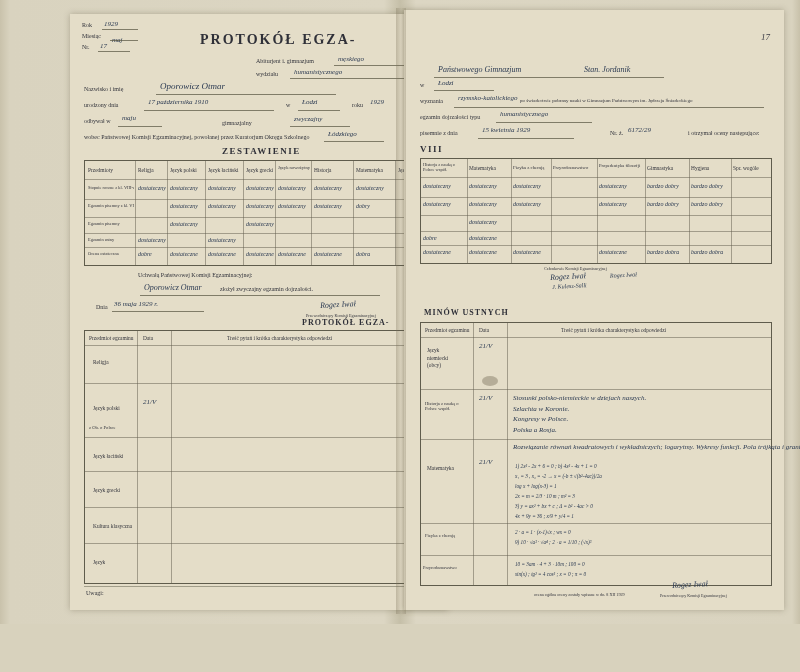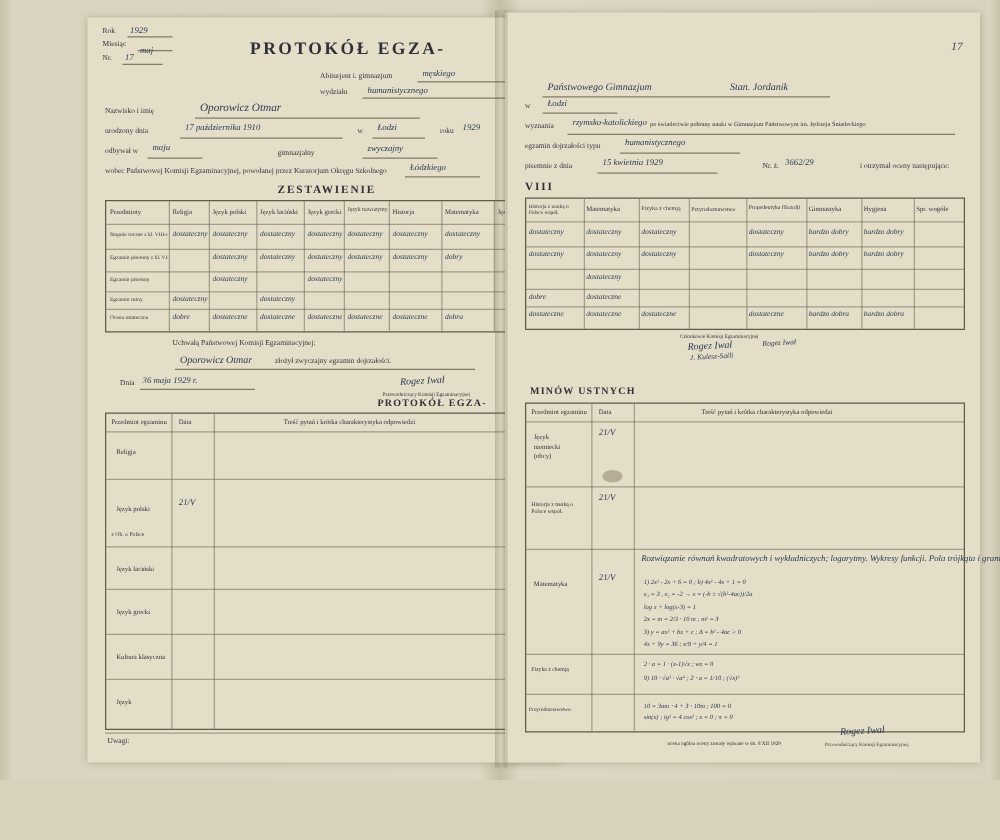--- a/index.html
+++ b/index.html
@@ -220,21 +220,21 @@
     <div class="print" style="left:116px;top:88px;font-size:5px;">po świadectwie pobrany nauki w Gimnazjum Państwowym im. Jędrzeja Śniadeckiego</div>
     <div class="ul" style="left:50px;top:97px;width:310px;"></div>
 
     <div class="print" style="left:16px;top:104px;">egzamin dojrzałości typu</div>
     <div class="hand" style="left:96px;top:101px;">humanistycznego</div>
     <div class="ul" style="left:92px;top:112px;width:96px;"></div>
     <div class="print" style="left:16px;top:120px;">pisemnie z dnia</div>
     <div class="hand" style="left:78px;top:117px;">15 kwietnia 1929</div>
     <div class="ul" style="left:74px;top:128px;width:96px;"></div>
     <div class="print" style="left:206px;top:120px;">Nr. ż.</div>
-    <div class="hand" style="left:224px;top:117px;">3662/29</div>
+    <div class="hand" style="left:224px;top:117px;">6172/29</div>
     <div class="print" style="left:284px;top:120px;">i otrzymał oceny następujące:</div>
 
     <div class="title" style="left:16px;top:134px;font-size:9px;letter-spacing:1.5px;">VIII</div>
 
     <div class="tbl" style="left:16px;top:148px;width:350px;height:104px;">
       <div class="h" style="top:18px;"></div>
       <div class="h" style="top:38px;"></div>
       <div class="h" style="top:56px;"></div>
       <div class="h" style="top:72px;"></div>
       <div class="h" style="top:86px;"></div>
@@ -302,20 +302,24 @@
       <div class="cell" style="left:58px;top:4px;width:26px;">Data</div>
       <div class="cell" style="left:140px;top:4px;width:200px;">Treść pytań i krótka charakterystyka odpowiedzi</div>
 
       <div class="cell" style="left:6px;top:24px;white-space:pre-line;line-height:1.4;">Język
 niemiecki
 (obcy)</div>
       <div class="hand" style="left:58px;top:20px;">21/V</div>
 
       <div class="cell" style="left:4px;top:78px;width:46px;font-size:4.6px;white-space:normal;">Historja z nauką o Polsce współ.</div>
       <div class="hand" style="left:58px;top:72px;">21/V</div>
+      <div class="hand" style="left:92px;top:70px;white-space:pre-line;line-height:1.5;">Stosunki polsko-niemieckie w dziejach naszych.
+Szlachta w Koronie.
+Kongresy w Polsce.
+Polska a Rosja.</div>
 
       <div class="cell" style="left:6px;top:142px;">Matematyka</div>
       <div class="hand" style="left:58px;top:136px;">21/V</div>
       <div class="hand" style="left:92px;top:120px;line-height:1.4;">Rozwiązanie równań kwadratowych i wykładniczych; logarytmy.
 Wykresy funkcji. Pola trójkąta i graniastosłupów.</div>
 
       <div class="math" style="left:94px;top:140px;">1) 2x² - 2x + 6 = 0 ;  b) 4x² - 4x + 1 = 0</div>
       <div class="math" style="left:94px;top:150px;">x₁ = 3 ,  x₂ = -2   →   x = (-b ± √(b²-4ac))/2a</div>
       <div class="math" style="left:94px;top:160px;">log x + log(x-3) = 1</div>
       <div class="math" style="left:94px;top:170px;">2x = m = 2/3 · 10 m ;  m² = 3</div>

